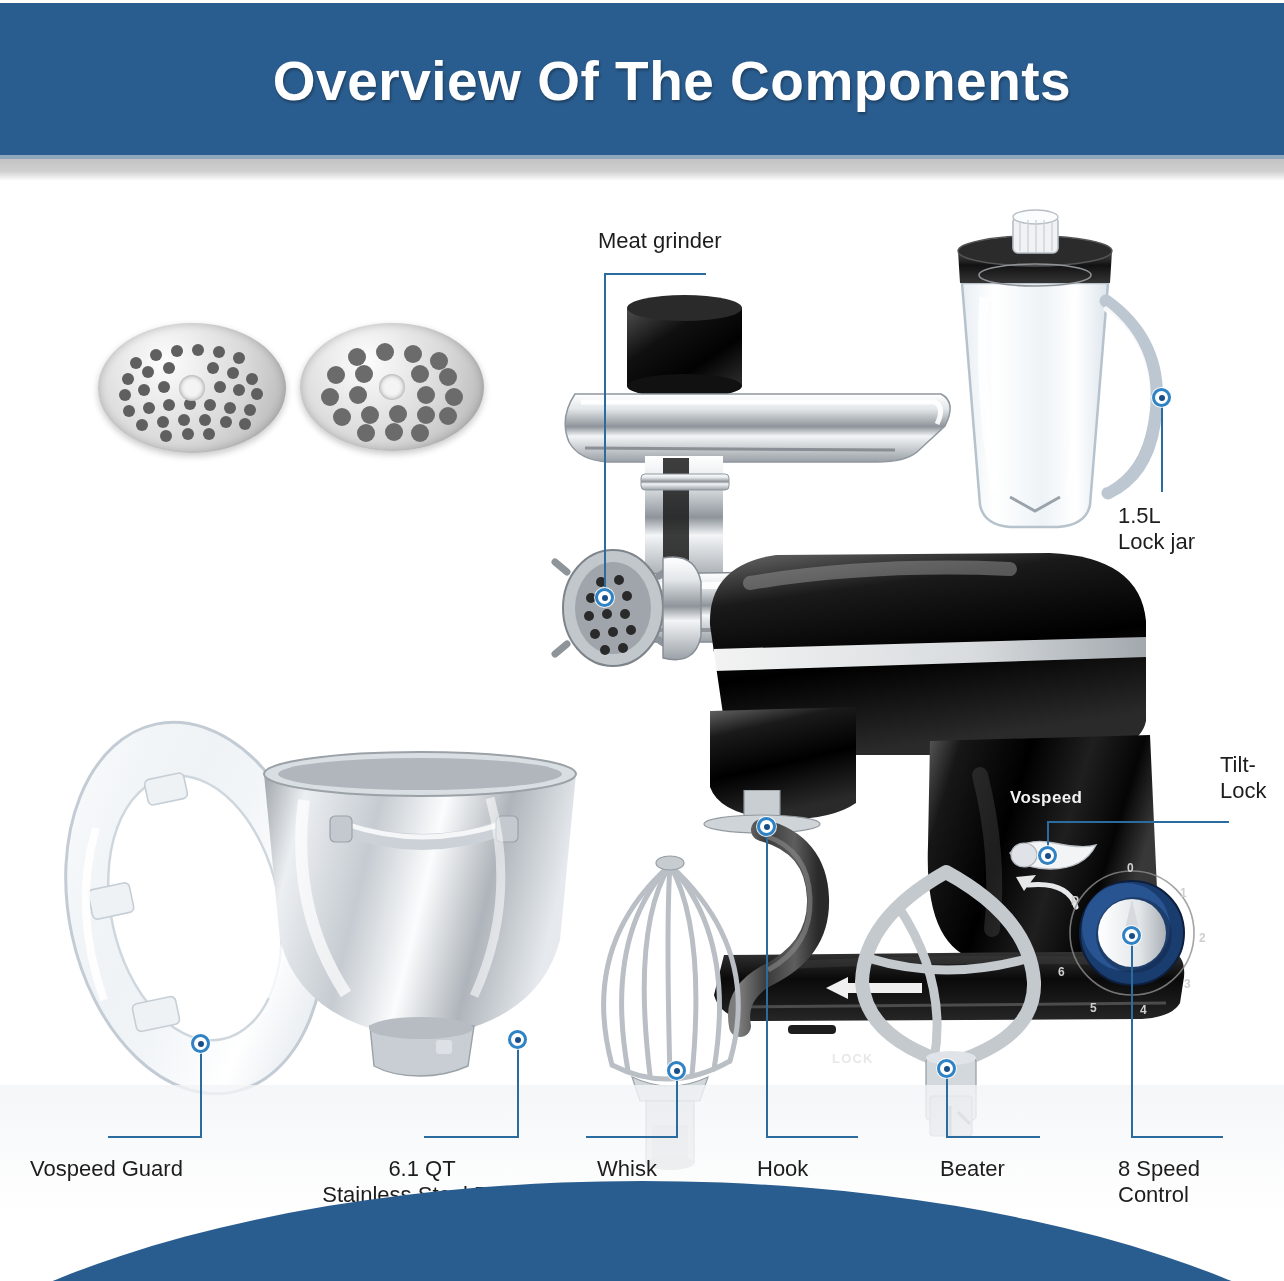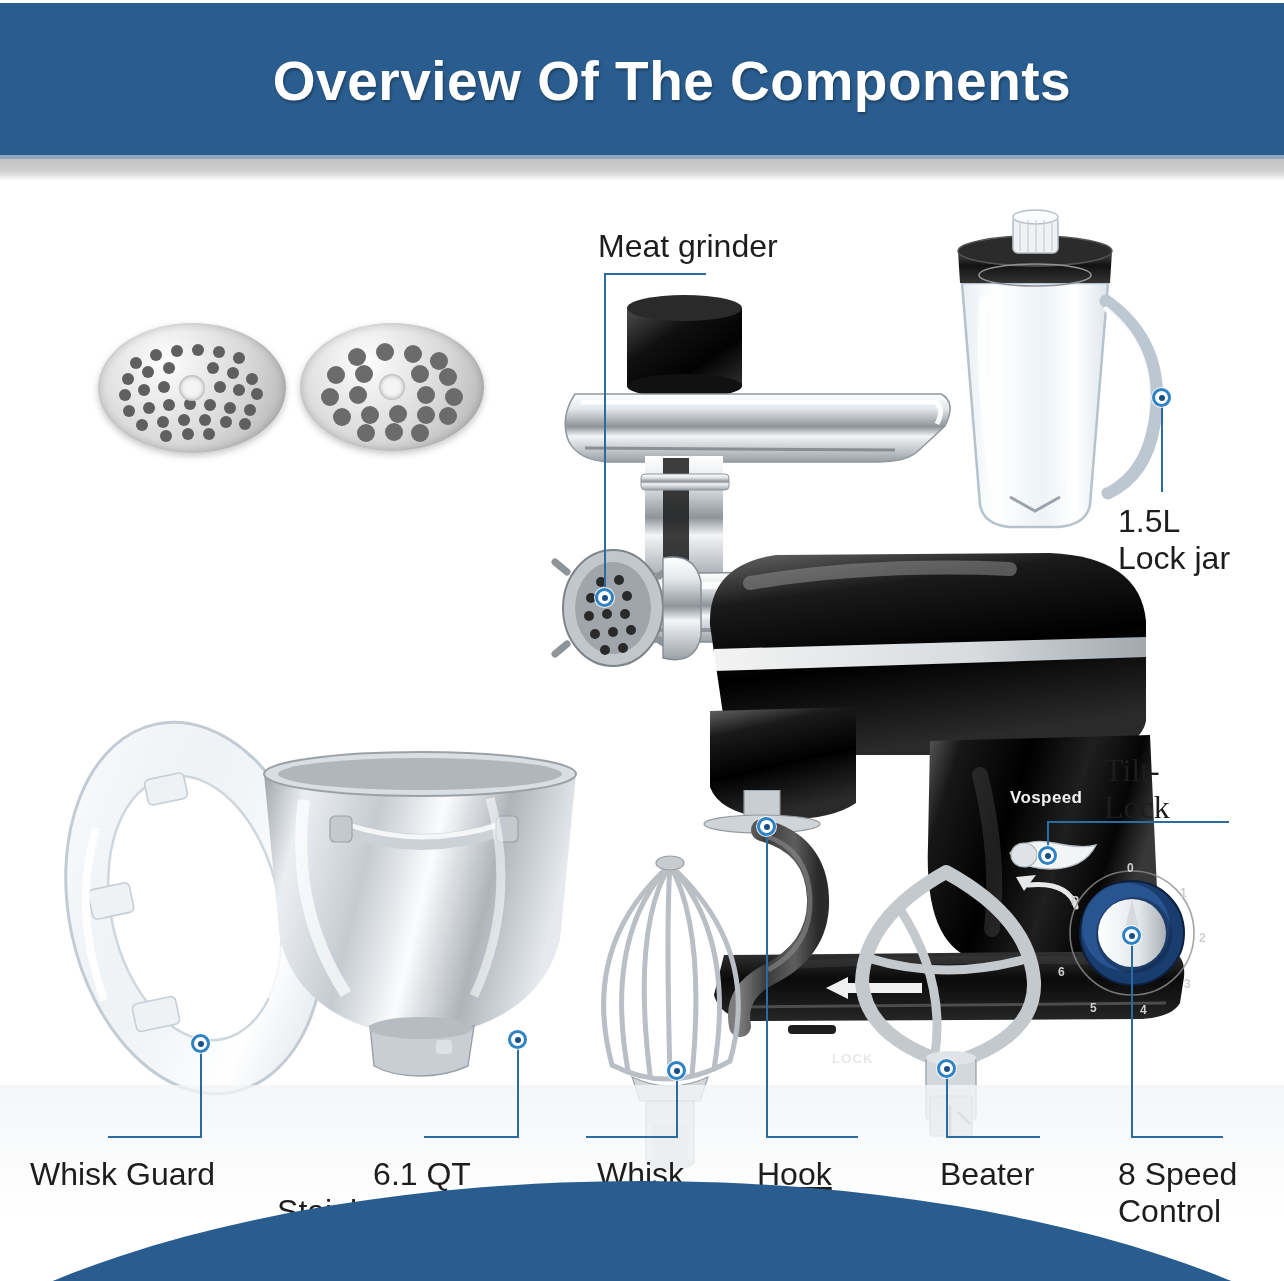--- a/index.html
+++ b/index.html
@@ -15,21 +15,21 @@
                 text-shadow:1px 2px 3px rgba(0,0,0,.35);white-space:nowrap;}
   .header-rule{position:absolute;left:0;top:155px;width:1284px;height:4px;background:#8fa8bd;}
   .header-shade{position:absolute;left:0;top:159px;width:1284px;height:22px;
                 background:linear-gradient(#c3c3c3,#cfcfcf 55%,#ffffff);}
 
   
   .footer-curve{position:absolute;left:-180px;bottom:-230px;width:1644px;height:330px;
                 background:#2a5d8f;border-radius:50% 50% 0 0 / 100% 100% 0 0;}
 
   
-  .lbl{position:absolute;color:#1d1d1d;font-size:32px;line-height:1.16;white-space:pre-line;}
+  .lbl{position:absolute;color:#1d1d1d;font-size:22px;line-height:1.16;white-space:pre-line;}
 
   
   .marker{position:absolute;width:19px;height:19px;border-radius:50%;
           background:#ffffff;border:3px solid #2f83c4;box-sizing:border-box;
           box-shadow:0 0 0 1px rgba(255,255,255,.85);}
   .marker::after{content:"";position:absolute;left:50%;top:50%;width:6px;height:6px;
           margin:-3px 0 0 -3px;border-radius:50%;background:#1a4f86;}
 
   
   .lead-v{position:absolute;width:2px;background:#2b6b9e;}
@@ -439,43 +439,43 @@
   <div class="lbl" style="left:598px;top:228px;">Meat grinder</div>
   <div class="lead-h" style="left:604px;top:273px;width:102px;"></div>
   <div class="lead-v" style="left:604px;top:273px;height:324px;"></div>
   <div class="marker" style="left:595px;top:588px;"></div>
 
   <div class="lbl" style="left:1118px;top:503px;">1.5L
 Lock jar</div>
   <div class="lead-v" style="left:1161px;top:400px;height:92px;"></div>
   <div class="marker" style="left:1152px;top:388px;"></div>
 
-  <div class="lbl" style="left:1104px;top:752px;font-family:Liberation Serif, serif;">Tilt-
+  <div class="lbl" style="left:1220px;top:752px;">Tilt-
 Lock</div>
   <div class="lead-h" style="left:1047px;top:821px;width:182px;"></div>
   <div class="lead-v" style="left:1047px;top:821px;height:34px;"></div>
   <div class="marker" style="left:1038px;top:846px;"></div>
 
-  <div class="lbl" style="left:30px;top:1156px;">Whisk Guard</div>
+  <div class="lbl" style="left:30px;top:1156px;">Vospeed Guard</div>
   <div class="lead-v" style="left:200px;top:1052px;height:84px;"></div>
   <div class="lead-h" style="left:108px;top:1136px;width:94px;"></div>
   <div class="marker" style="left:191px;top:1034px;"></div>
 
   <div class="lbl" style="left:272px;top:1156px;text-align:center;width:300px;">6.1 QT
 Stainless Steel Bowl</div>
   <div class="lead-v" style="left:517px;top:1048px;height:88px;"></div>
   <div class="lead-h" style="left:424px;top:1136px;width:95px;"></div>
   <div class="marker" style="left:508px;top:1030px;"></div>
 
   <div class="lbl" style="left:577px;top:1156px;margin-left:20px;">Whisk</div>
   <div class="lead-v" style="left:676px;top:1079px;height:57px;"></div>
   <div class="lead-h" style="left:586px;top:1136px;width:92px;"></div>
   <div class="marker" style="left:667px;top:1061px;"></div>
 
-  <div class="lbl" style="left:757px;top:1156px;text-decoration:underline;">Hook</div>
+  <div class="lbl" style="left:757px;top:1156px;">Hook</div>
   <div class="lead-v" style="left:766px;top:835px;height:301px;"></div>
   <div class="lead-h" style="left:766px;top:1136px;width:92px;"></div>
   <div class="marker" style="left:757px;top:817px;"></div>
 
   <div class="lbl" style="left:940px;top:1156px;">Beater</div>
   <div class="lead-v" style="left:946px;top:1077px;height:59px;"></div>
   <div class="lead-h" style="left:946px;top:1136px;width:94px;"></div>
   <div class="marker" style="left:937px;top:1059px;"></div>
 
   <div class="lbl" style="left:1118px;top:1156px;">8 Speed

